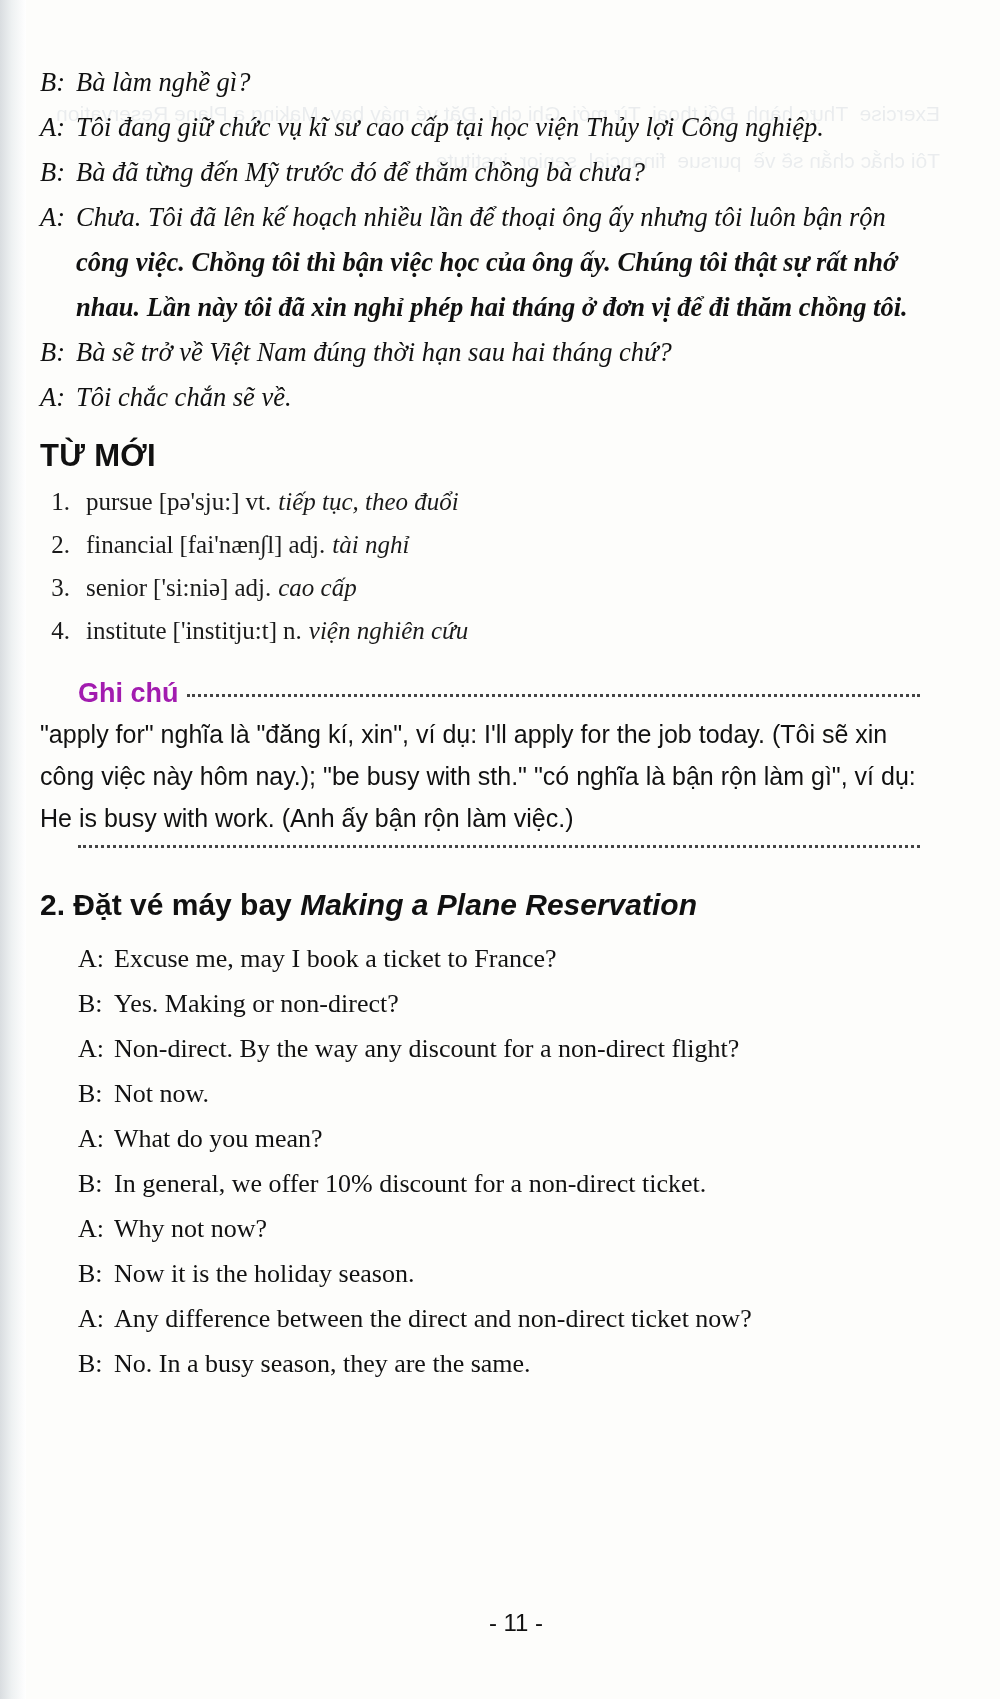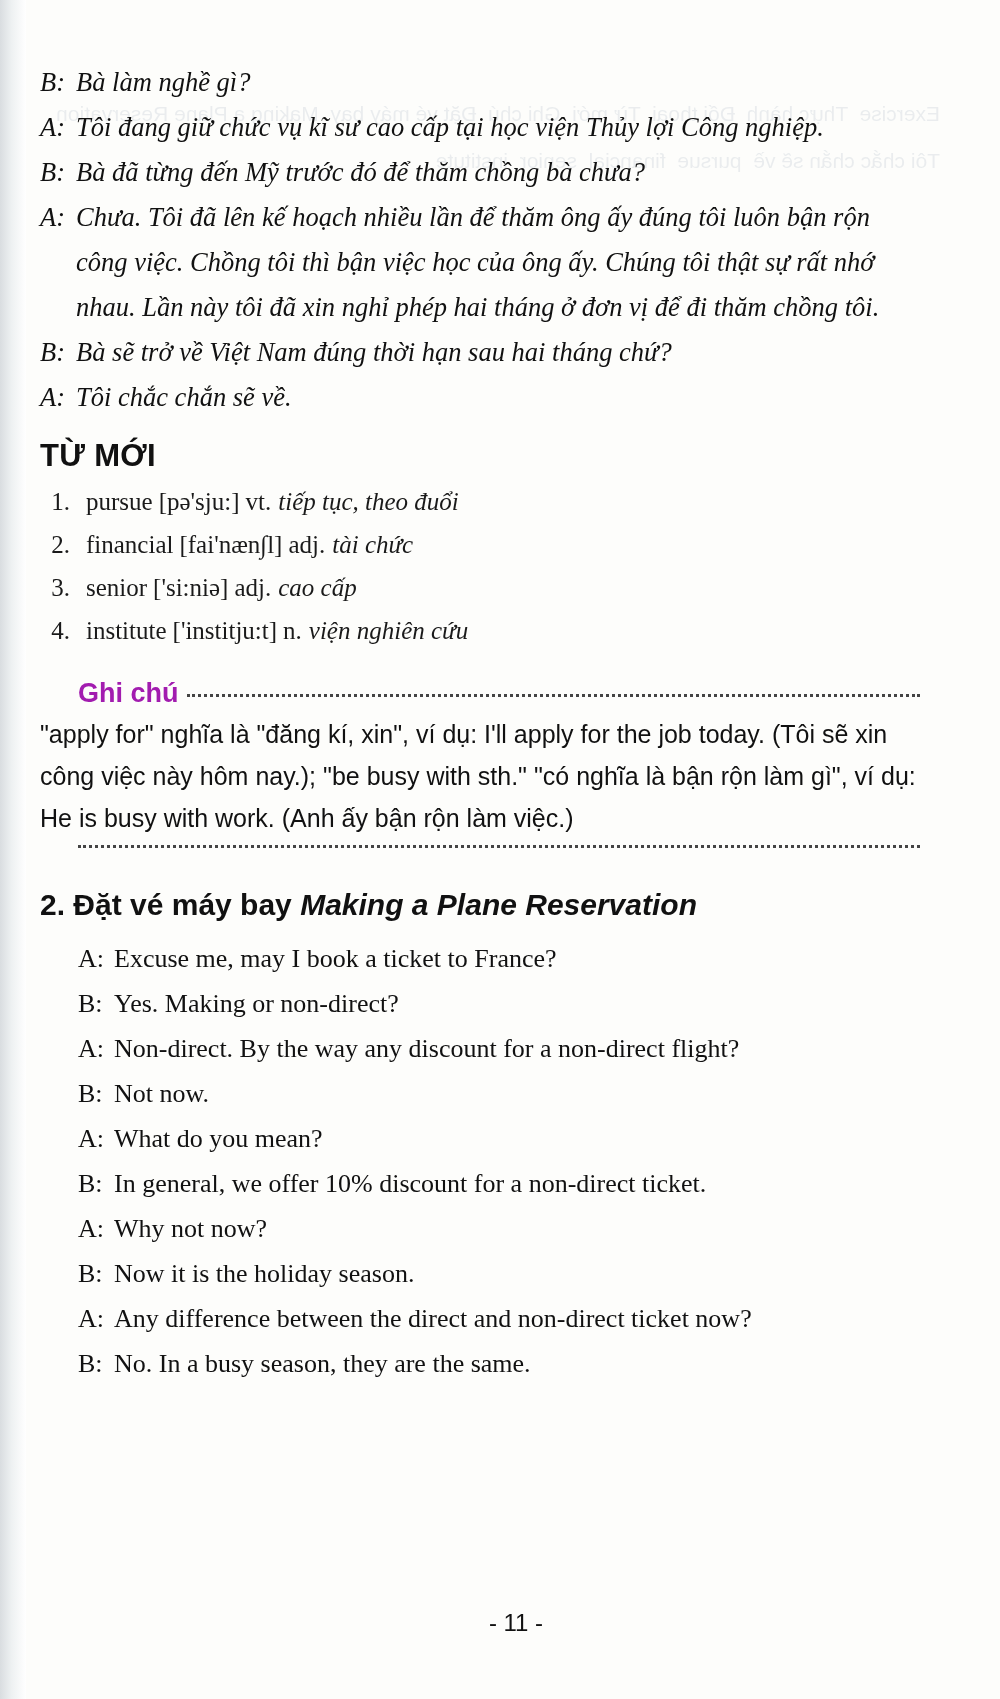--- a/index.html
+++ b/index.html
@@ -63,21 +63,21 @@
   }
   .dlg-line .spk {
     width: 36px;
     flex: 0 0 36px;
     font-style: italic;
   }
   .dlg-line .txt {
     flex: 1;
     font-style: italic;
   }
-  .dlg-line.cont .txt { text-indent: 0; }
+  .dlg-line.cont .txt { text-indent: 0; font-weight: bold; }
 
   .section-head {
     font-family: "Liberation Sans", sans-serif;
     font-weight: bold;
     font-size: 31px;
     letter-spacing: .3px;
     margin: 18px 0 6px 0;
     color: #111;
   }
 
@@ -191,21 +191,21 @@
       <div class="dlg-line">
         <span class="spk">A:</span>
         <span class="txt">Tôi đang giữ chức vụ kĩ sư cao cấp tại học viện Thủy lợi Công nghiệp.</span>
       </div>
       <div class="dlg-line">
         <span class="spk">B:</span>
         <span class="txt">Bà đã từng đến Mỹ trước đó để thăm chồng bà chưa?</span>
       </div>
       <div class="dlg-line">
         <span class="spk">A:</span>
-        <span class="txt">Chưa. Tôi đã lên kế hoạch nhiều lần để thăm ông ấy đúng tôi luôn bận rộn</span>
+        <span class="txt">Chưa. Tôi đã lên kế hoạch nhiều lần để thoại ông ấy nhưng tôi luôn bận rộn</span>
       </div>
       <div class="dlg-line cont">
         <span class="spk"></span>
         <span class="txt">công việc. Chồng tôi thì bận việc học của ông ấy. Chúng tôi thật sự rất nhớ</span>
       </div>
       <div class="dlg-line cont">
         <span class="spk"></span>
         <span class="txt">nhau. Lần này tôi đã xin nghỉ phép hai tháng ở đơn vị để đi thăm chồng tôi.</span>
       </div>
       <div class="dlg-line">
@@ -226,21 +226,21 @@
         <span class="wd">pursue</span>
         <span class="ipa">[pə'sju:]</span>
         <span class="pos">vt.</span>
         <span class="mean">tiếp tục, theo đuổi</span>
       </div>
       <div class="vocab-item">
         <span class="num">2.</span>
         <span class="wd">financial</span>
         <span class="ipa">[fai'næn∫l]</span>
         <span class="pos">adj.</span>
-        <span class="mean">tài chức</span>
+        <span class="mean">tài nghỉ</span>
       </div>
       <div class="vocab-item">
         <span class="num">3.</span>
         <span class="wd">senior</span>
         <span class="ipa">['si:niə]</span>
         <span class="pos">adj.</span>
         <span class="mean">cao cấp</span>
       </div>
       <div class="vocab-item">
         <span class="num">4.</span>

